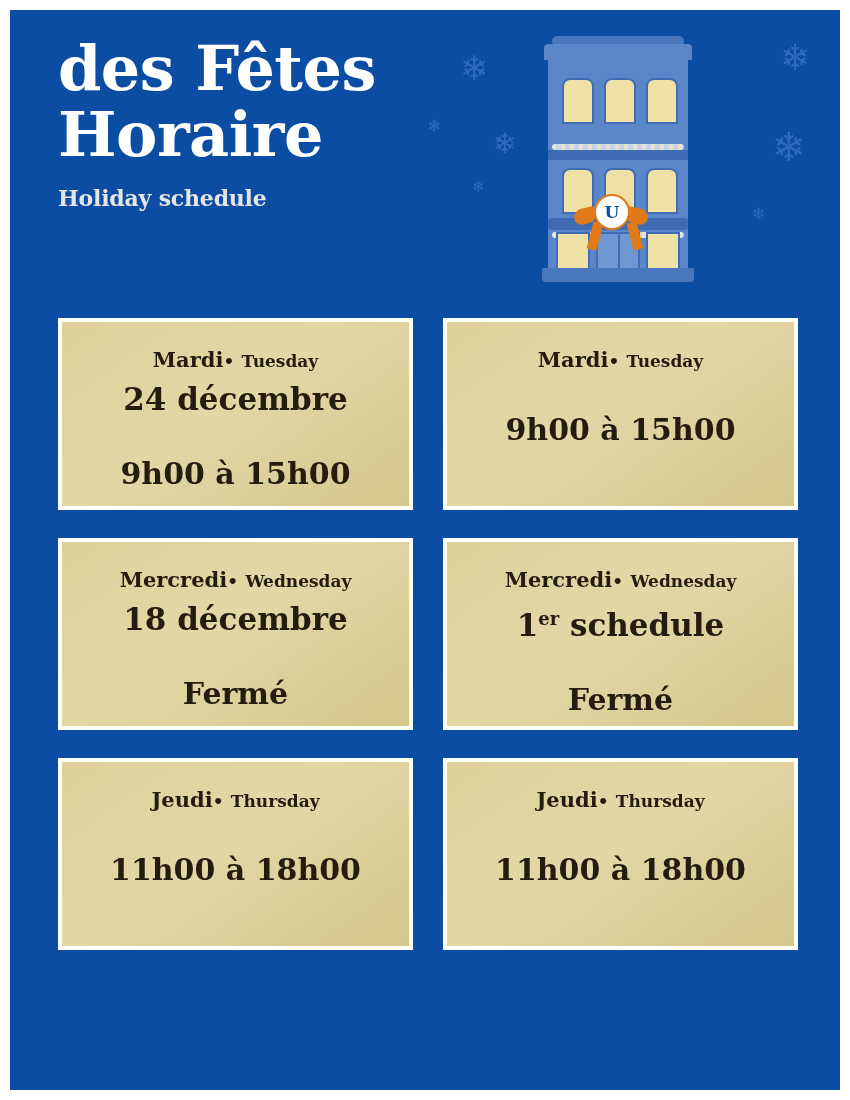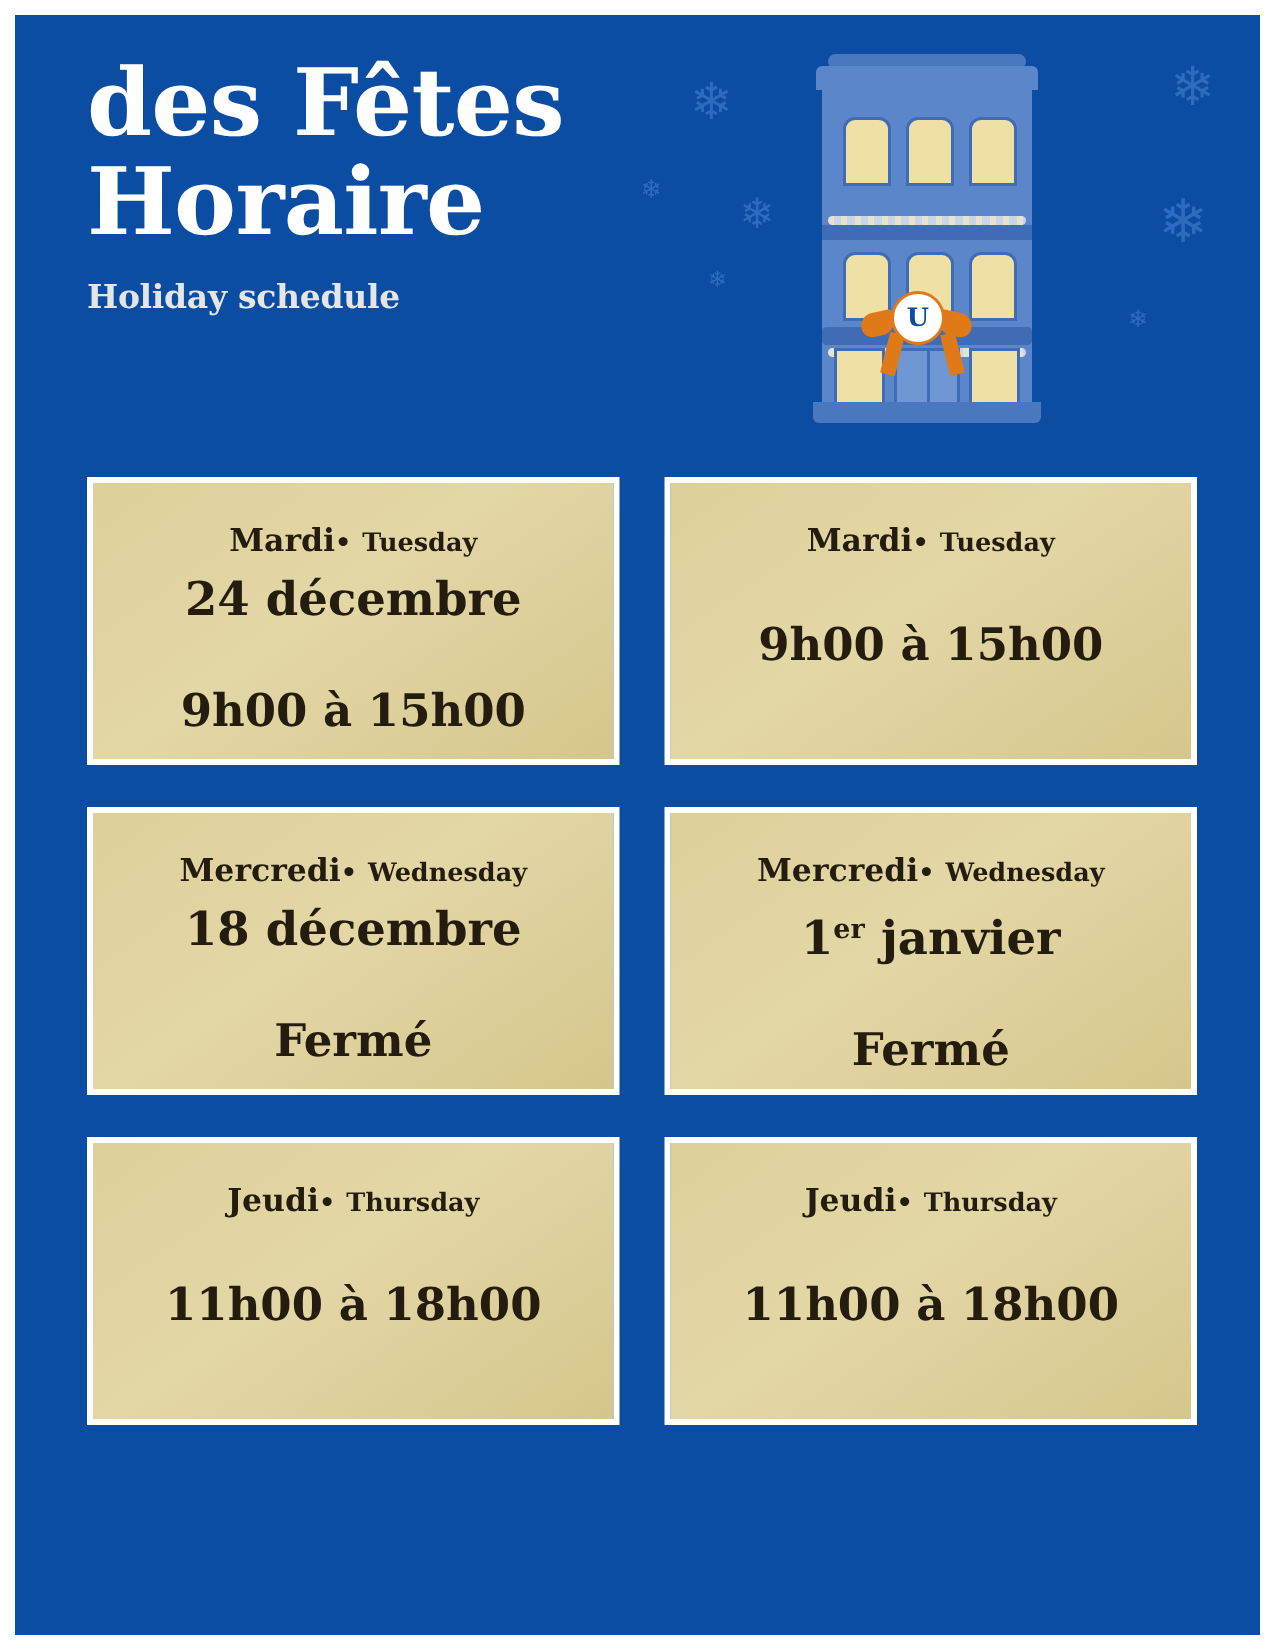--- a/index.html
+++ b/index.html
@@ -305,21 +305,21 @@
           <span>Mercredi</span><span class="dot">•</span> <span class="en">Wednesday</span>
         </div>
         <div class="card-date">18 décembre</div>
         <div class="card-hours">Fermé</div>
       </div>
 
       <div class="card">
         <div class="card-day">
           <span>Mercredi</span><span class="dot">•</span> <span class="en">Wednesday</span>
         </div>
-        <div class="card-date"><span>1</span><sup>er</sup><span> janvier</span></div>
+        <div class="card-date"><span>1</span><sup>er</sup><span> schedule</span></div>
         <div class="card-hours">Fermé</div>
       </div>
     </div>
 
     <div class="row">
       <div class="card">
         <div class="card-day">
           <span>Jeudi</span><span class="dot">•</span> <span class="en">Thursday</span>
         </div>
         <div class="card-hours">11h00 à 18h00</div>

